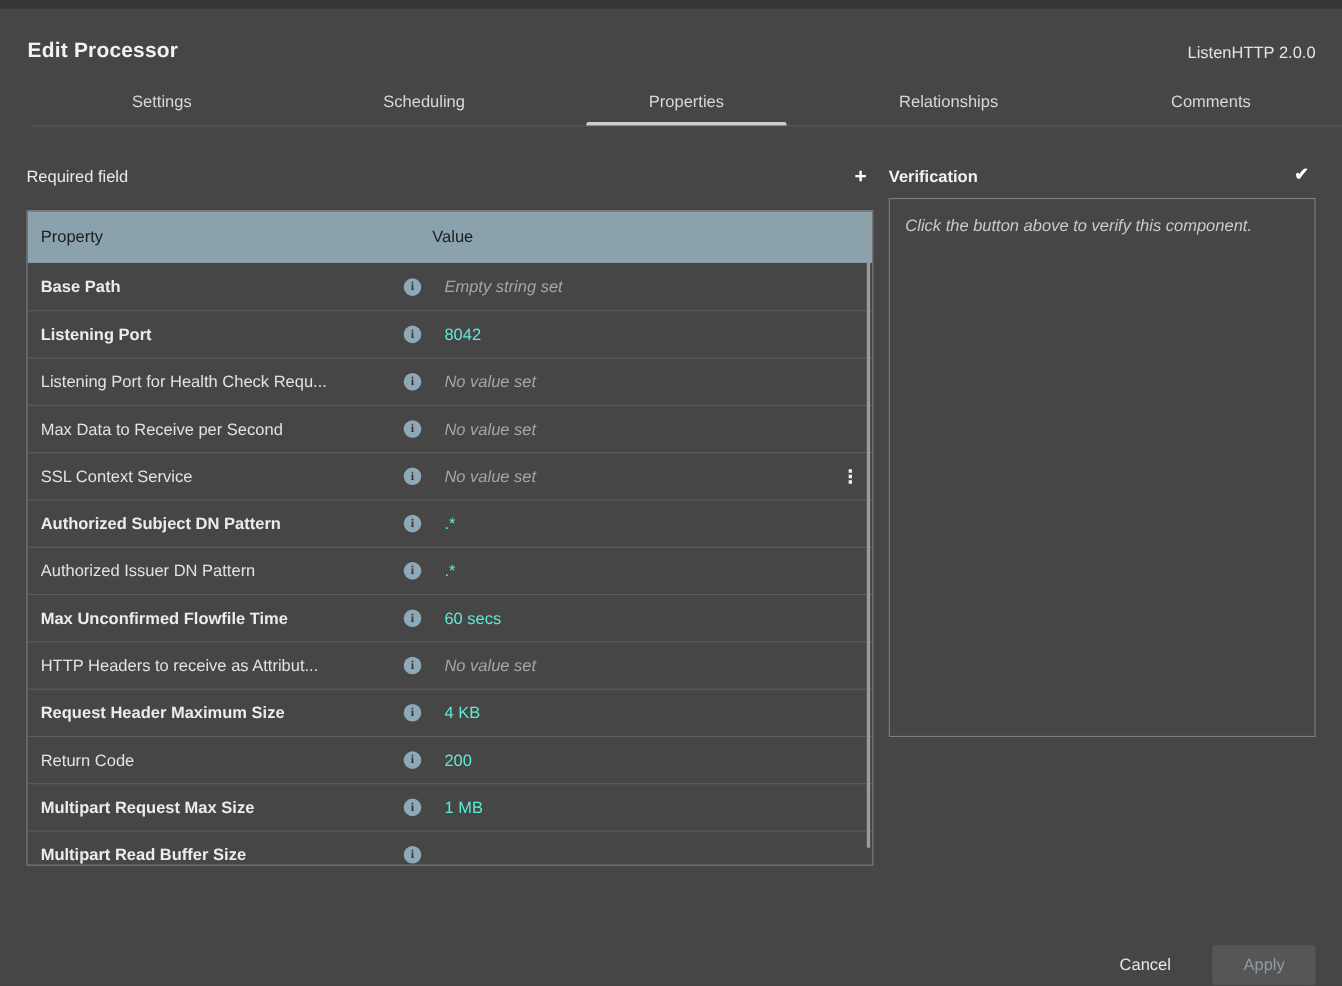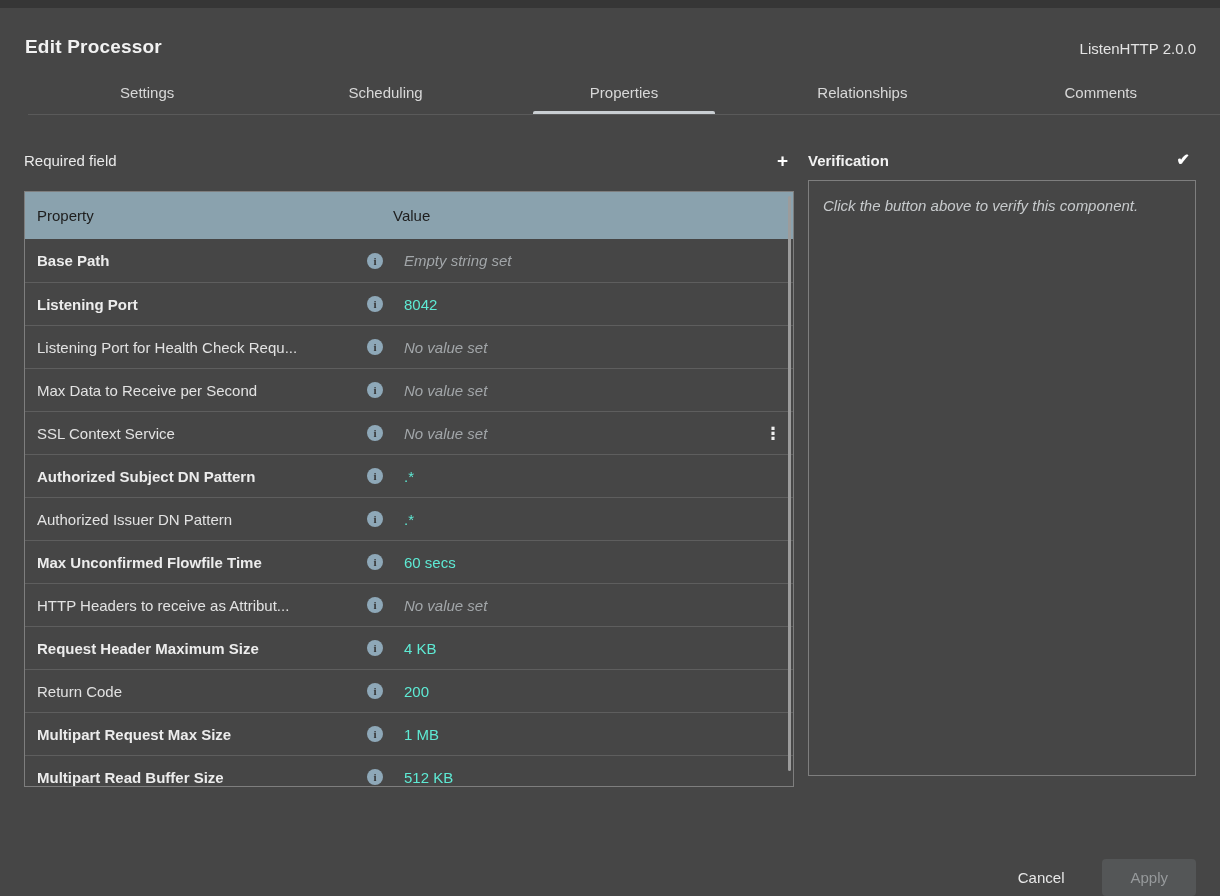--- a/index.html
+++ b/index.html
@@ -90,21 +90,21 @@
     display:none;color:#f0f0f0;font-size:17px;letter-spacing:0;
     cursor:pointer;text-align:center;line-height:1;font-weight:bold;
   }
   .table-row.has-menu .kebab{display:block;}
   .scroll-thumb{
     position:absolute;top:4px;right:2px;width:3px;height:575px;
     background:#9c9c9c;border-radius:2px;cursor:pointer;
   }
   
   .verify-panel{
-    margin-top:3px;height:596px;border:1px solid var(--panel-border);
+    margin-top:3px;height:490px;border:1px solid var(--panel-border);
     padding:13px 14px;font-size:15px;font-style:italic;color:#c7cacc;
     line-height:1.6;
   }
   
   .footer{
     position:absolute;right:24px;bottom:0;
     display:flex;align-items:center;gap:30px;
   }
   .cancel-btn{
     background:none;border:none;color:#e8e8e8;font-size:15px;cursor:pointer;
@@ -239,21 +239,20 @@
   <div class="table-row required">
     <span class="prop-name">Multipart Request Max Size</span>
     <span class="info-icon">i</span>
     <span class="prop-value">1 MB</span>
 
   </div>
 
   <div class="table-row required">
     <span class="prop-name">Multipart Read Buffer Size</span>
     <span class="info-icon">i</span>
-    <span class="prop-value">512 KB</span>
 
   </div>
 </div>
       <div class="scroll-thumb"></div>
     </div>
 
     <div class="verify-panel">
       <span>Click the button above to verify this component.</span>
     </div>
   </div>

